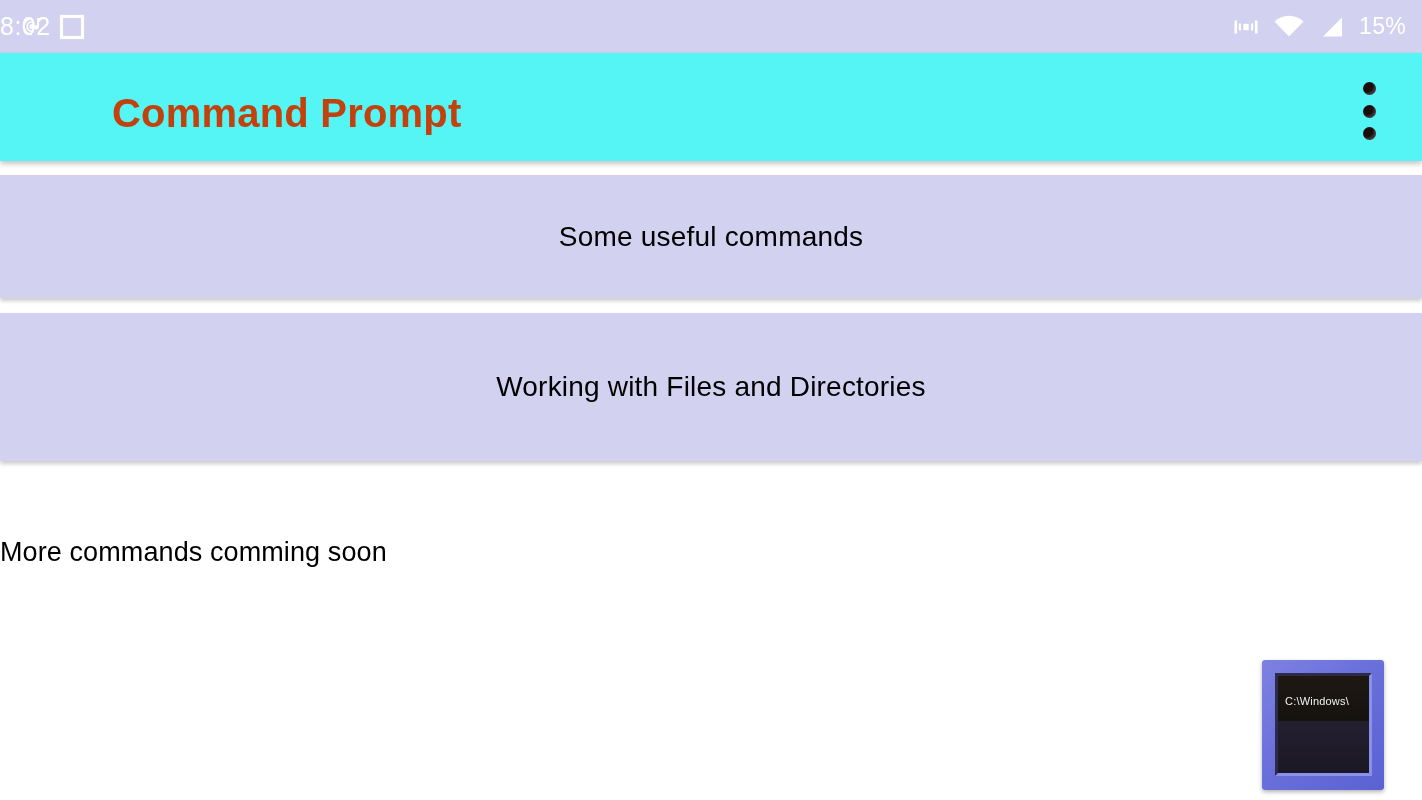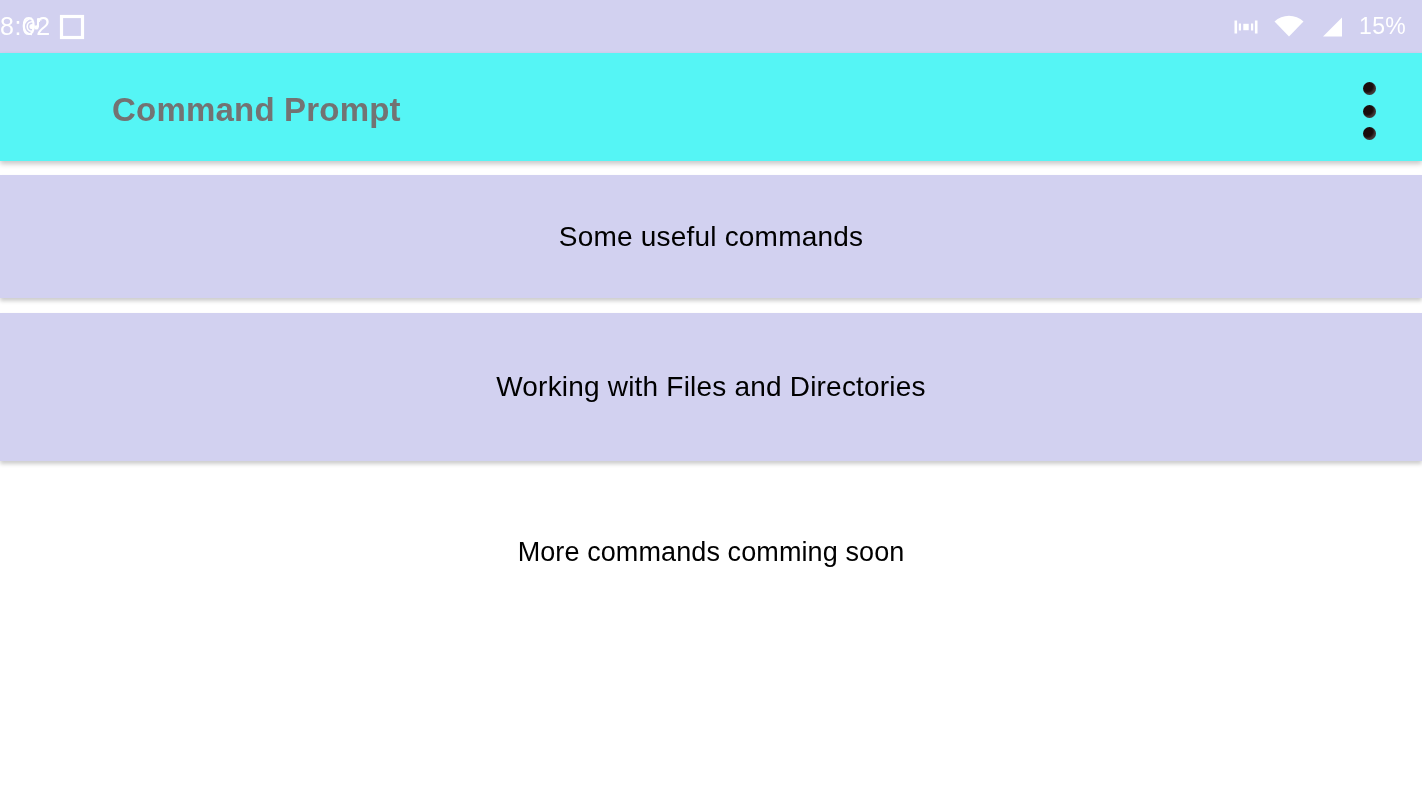--- a/index.html
+++ b/index.html
@@ -71,23 +71,23 @@
     height: 108px;
     background: #55f5f5;
     box-shadow: 0 3px 5px rgba(0,0,0,0.22);
     z-index: 5;
   }
 
   .app-bar-title {
     position: absolute;
     left: 112px;
     top: 38px;
-    font-size: 33px;
+    font-size: 40px;
     font-weight: bold;
-    color: #737373;
+    color: #c2410c;
     letter-spacing: 0.2px;
     white-space: nowrap;
   }
 
   .overflow-menu {
     position: absolute;
     right: 41px;
     top: 24px;
     width: 24px;
     height: 68px;
@@ -137,21 +137,21 @@
     color: #000000;
     letter-spacing: 0.2px;
     text-align: center;
   }
 
   .footer-note {
     position: absolute;
     top: 376px;
     left: 0;
     width: 1422px;
-    text-align: center;
+    text-align: left;
     font-size: 27px;
     color: #000000;
     letter-spacing: 0.1px;
   }
 
   
   .cmd-icon {
     position: absolute;
     right: 38px;
     bottom: 10px;
@@ -262,15 +262,20 @@
     <div class="card card-1">
       <span class="card-label">Some useful commands</span>
     </div>
 
     <div class="card card-2">
       <span class="card-label">Working with Files and Directories</span>
     </div>
 
     <div class="footer-note">More commands comming soon</div>
 
+    <div class="cmd-icon">
+      <div class="cmd-screen">
+        <span class="cmd-screen-text">C:\Windows\</span>
+      </div>
+    </div>
 
   </div>
 </div>
 
 </body></html>

